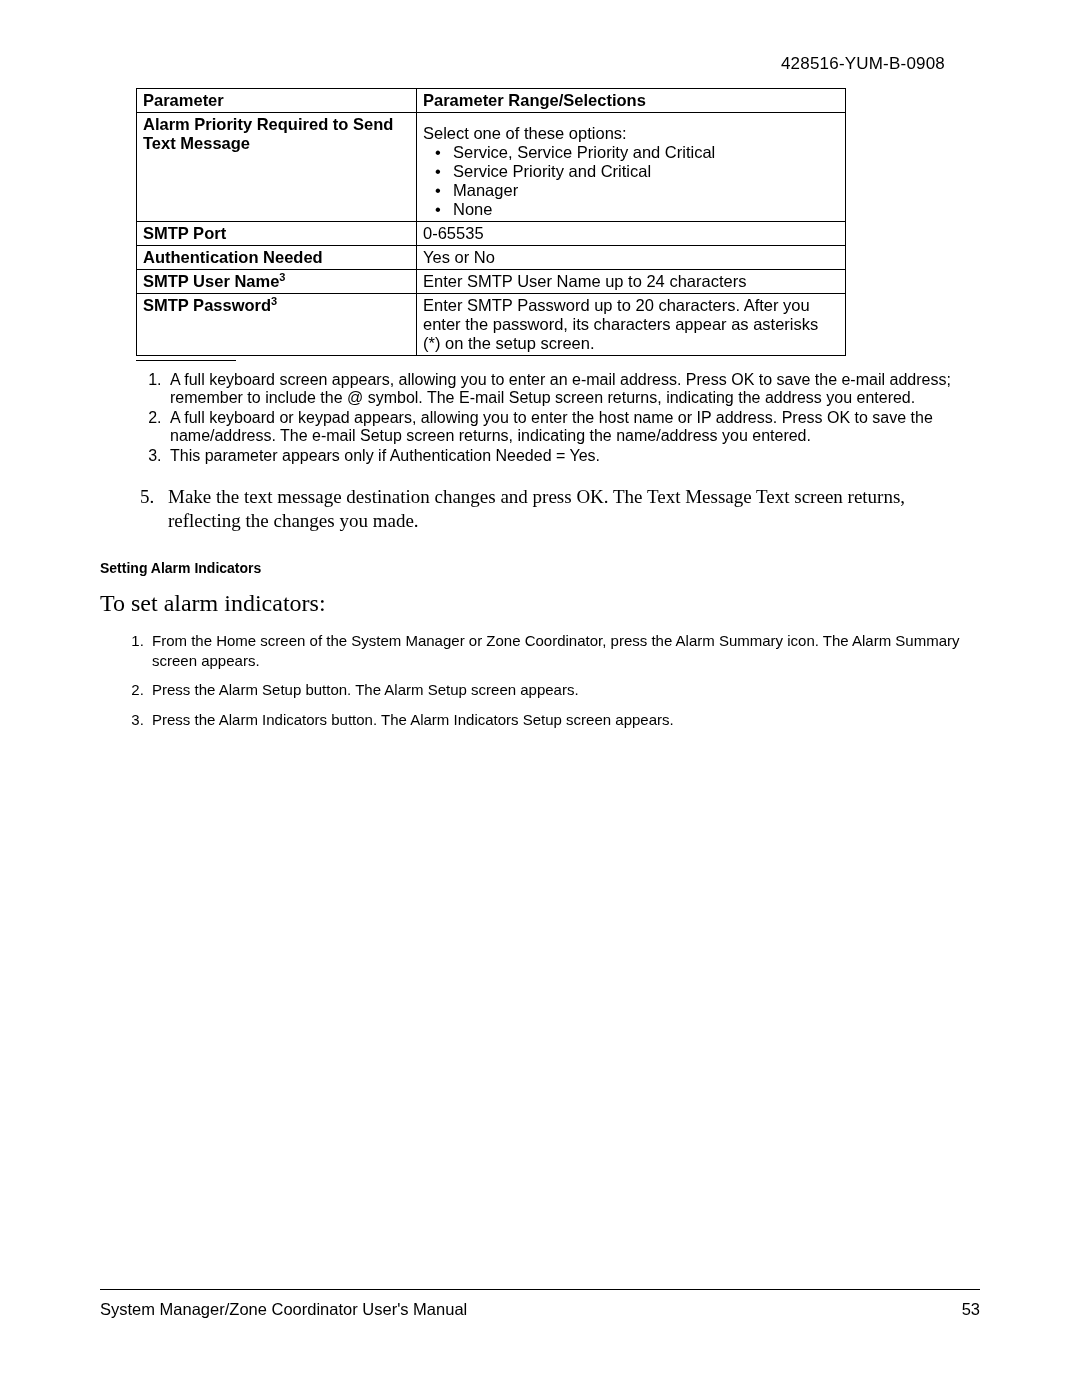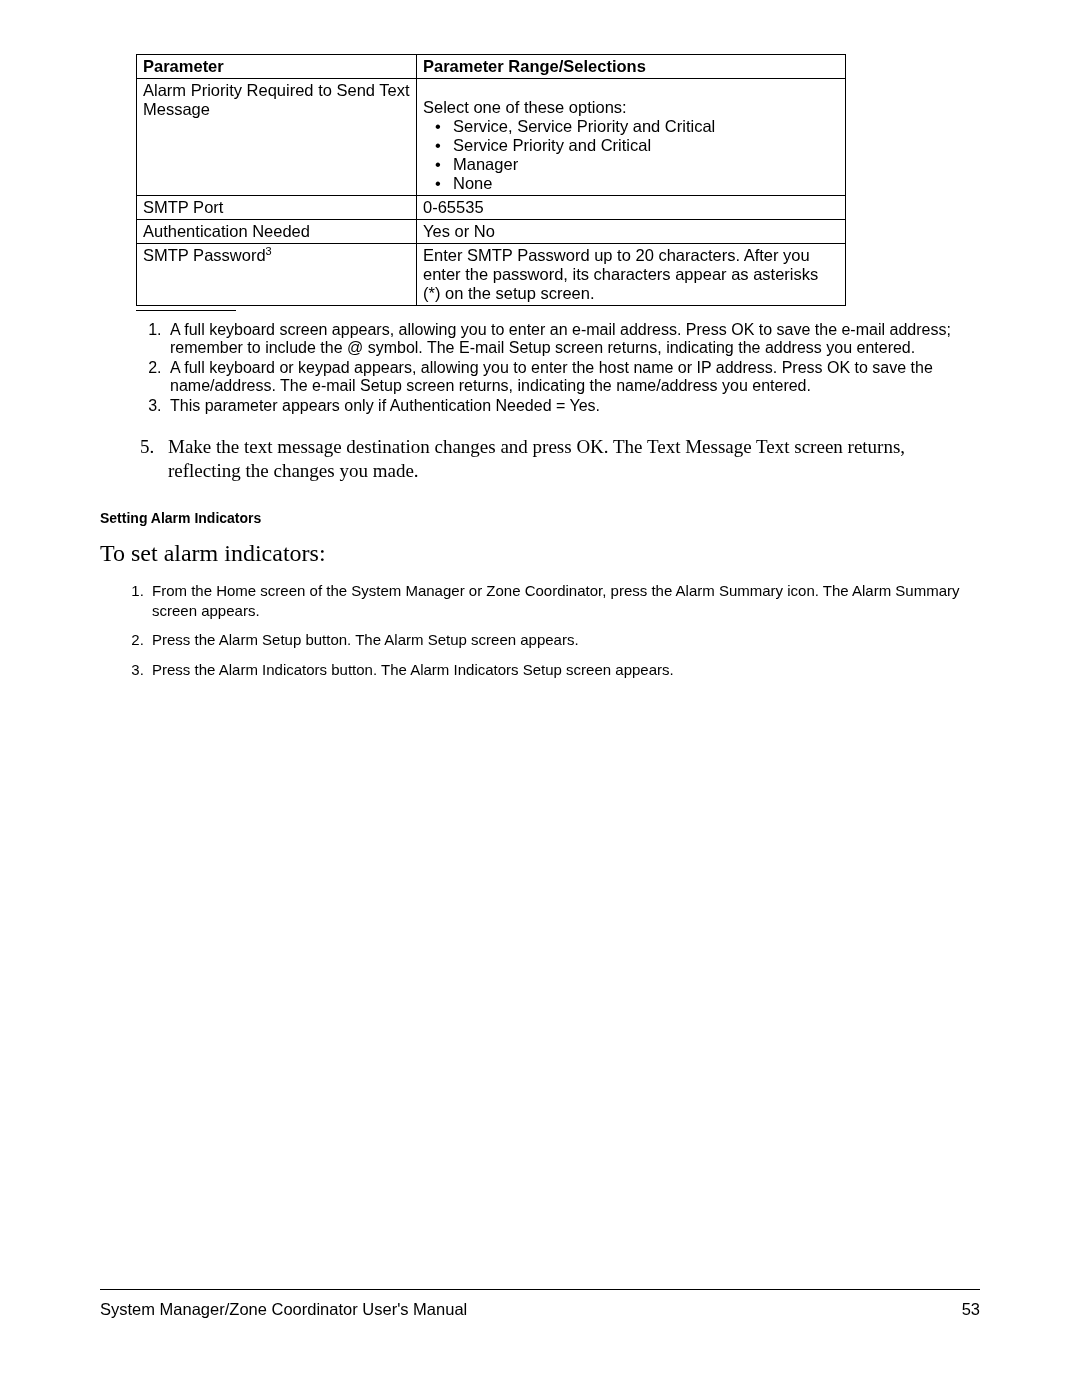--- a/index.html
+++ b/index.html
@@ -37,25 +37,25 @@
   table.param-table th, table.param-table td {
     border: 1.5px solid #000;
     padding: 2px 6px 2px 6px;
     vertical-align: top;
     text-align: left;
   }
   table.param-table th {
     font-weight: bold;
   }
   table.param-table td.paramname {
-    font-weight: normal;
+    font-weight: bold;
     width: 280px;
   }
   sup { font-size: 11px; line-height: 0; }
-  .opt-intro { margin: 17px 0 0 0; }
+  .opt-intro { margin: 9px 0 0 0; }
   ul.opts {
     margin: 0 0 0 0;
     padding-left: 30px;
     list-style: none;
   }
   ul.opts li::before {
     content: "•";
     display: inline-block;
     width: 18px;
     margin-left: -18px;
@@ -119,20 +119,21 @@
     display: flex;
     justify-content: space-between;
     font-size: 16.5px;
   }
 </style>
 </head>
 <body>
 
 <div class="page">
 
+  <div class="header-docid">428516-YUM-B-0908</div>
 
 
   <table class="param-table">
     <tbody>
         <tr>
       <th>Parameter</th>
       <th>Parameter Range/Selections</th>
     </tr>
     <tr>
       <td class="paramname">Alarm Priority Required to Send Text Message</td>
@@ -149,20 +150,26 @@
     <tr>
       <td class="paramname">SMTP Port</td>
       <td>0-65535</td>
     </tr>
     <tr>
       <td class="paramname">Authentication Needed</td>
       <td>Yes or No</td>
     </tr>
     <tr>
       <td class="paramname">
+        <span>SMTP User Name</span><sup>3</sup>
+      </td>
+      <td>Enter SMTP User Name up to 24 characters</td>
+    </tr>
+    <tr>
+      <td class="paramname">
         <span>SMTP Password</span><sup>3</sup>
       </td>
       <td>Enter SMTP Password up to 20 characters. After you enter the password, its characters appear as asterisks (*) on the setup screen.</td>
     </tr>
   </tbody>
     </table>
 
   <hr class="footnote-rule">
 
   <ol class="footnotes">

